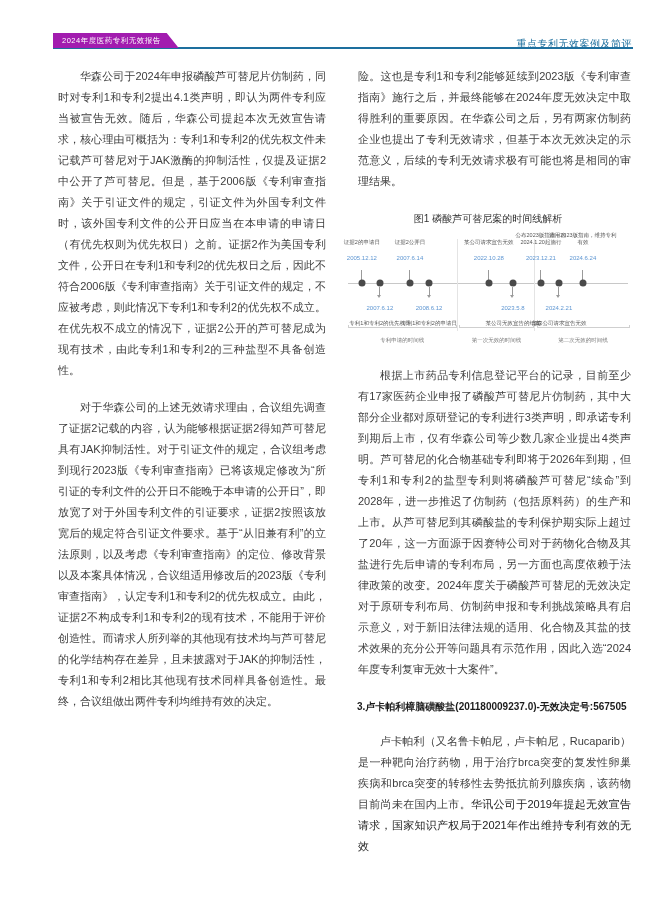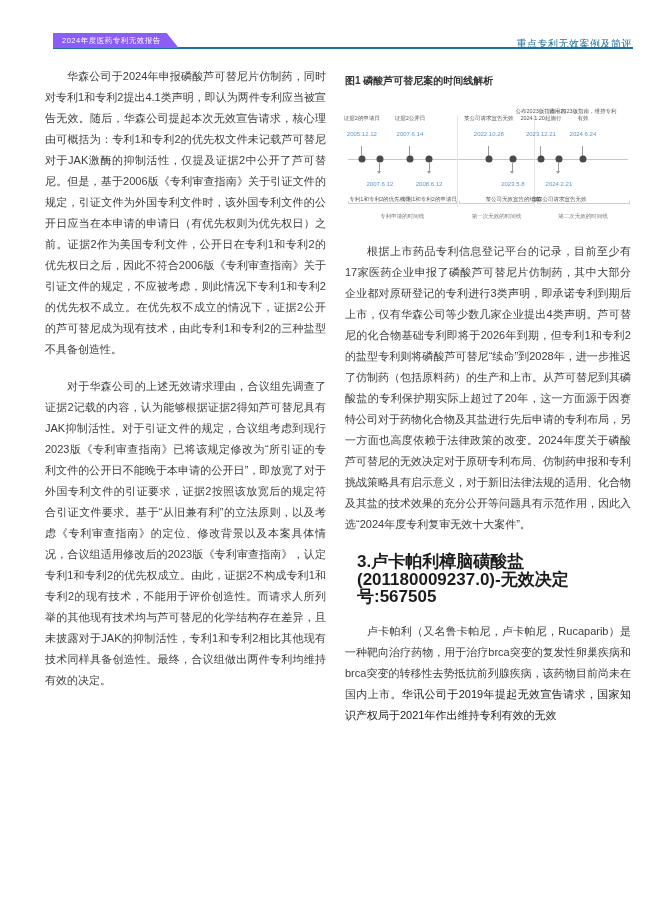--- a/index.html
+++ b/index.html
@@ -6,73 +6,74 @@
   html,body { background:#ffffff; }
   .page {
     position:relative; width:662px; height:898px; background:#ffffff;
     font-family:"Liberation Sans","DejaVu Sans",sans-serif;
     color:#3d3d3d; overflow:hidden;
   }
   
   .hdr-rule { position:absolute; left:53px; right:29px; top:47px; height:2px; background:#1d6f9e; }
   .hdr-banner {
     position:absolute; left:53px; top:33px; height:15px; line-height:15px;
-    background:#8b5cf6; color:#fff; font-size:7.5px; letter-spacing:.5px;
+    background:#a21caf; color:#fff; font-size:7.5px; letter-spacing:.5px;
     padding:0 18px 0 9px; white-space:nowrap;
     clip-path:polygon(0 0, calc(100% - 12px) 0, 100% 100%, 0 100%);
   }
   .hdr-right { position:absolute; right:30px; top:37px; font-size:10px; color:#1d6f9e; letter-spacing:.5px; }
   
   .col { position:absolute; top:66px; font-size:11px; line-height:21px; text-align:justify; }
   .col-left  { left:45px;  width:281px; }
   .col-right { left:345px; width:286px; }
-  .col p { margin-bottom:16px; }
+  .col p { margin-bottom:16px;margin-left:13px; }
   .indent { text-indent:2em; }
   
   .fig { margin:4px 0 10px; }
-  .fig-title { font-weight:bold; font-size:10px; color:#333; margin-bottom:22px; }
+  .fig-title { text-align:center; font-weight:normal; font-size:10px; color:#333; margin-bottom:8px; }
   .fig-body { position:relative; height:118px; }
   .tl-axis { position:absolute; left:1%; right:1%; top:45.5px; height:1px; background:#c8c8c8; }
   .tl-dot { position:absolute; top:46px; width:7px; height:7px; border-radius:50%; background:#4a4a4a; transform:translate(-50%,-50%); }
   .tl-event { position:absolute; width:72px; transform:translateX(-50%); display:flex; flex-direction:column; align-items:center; text-align:center; }
   .tl-event.above { bottom:73px; justify-content:flex-end; }
   .tl-event.below { top:50px; }
   .tl-label { font-size:5.5px; line-height:7px; color:#555; }
   .tl-date { font-size:6px; color:#5e96d2; margin:1.5px 0; }
   .tl-conn { position:relative; width:1px; background:#9a9a9a; }
   .tl-event.above .tl-conn { height:12px; }
   .tl-event.below .tl-conn { height:9px; }
   .tl-conn::after { content:''; position:absolute; bottom:-2px; left:-2px;
     border-left:2.5px solid transparent; border-right:2.5px solid transparent; border-top:3px solid #9a9a9a; }
   .tl-bracket { position:absolute; top:88px; height:3px;
     border-left:1px solid #cfcfcf; border-right:1px solid #cfcfcf; border-bottom:1px solid #cfcfcf; }
   .tl-bracket-label { position:absolute; top:5px; left:50%; transform:translateX(-50%); white-space:nowrap; font-size:5.5px; color:#777; }
   .tl-divider { position:absolute; top:2px; height:92px; width:1px; background:#e4e4e4; }
   
-  .sec-heading { font-size:17px; font-weight:bold; color:#1c1c1c; line-height:17.5px;
+  .sec-heading { font-size:10px; font-weight:bold; color:#1c1c1c; line-height:17.5px;
     padding-left:12px; margin:18px 0 15px; text-align:left; }
   .bold-run { font-weight:normal; color:#1c1c1c; }
   
   .page-num { position:absolute; left:0; right:0; bottom:28px; text-align:center; font-size:8px; color:#cccccc; }
 </style>
 </head>
 <body>
 
 <div class="page">
 
   <div class="hdr-rule"></div>
   <div class="hdr-banner">2024年度医药专利无效报告</div>
   <div class="hdr-right">重点专利无效案例及简评</div>
 
   <div class="col col-left">
     <p class="indent">华森公司于2024年申报磷酸芦可替尼片仿制药，同时对专利1和专利2提出4.1类声明，即认为两件专利应当被宣告无效。随后，华森公司提起本次无效宣告请求，核心理由可概括为：专利1和专利2的优先权文件未记载芦可替尼对于JAK激酶的抑制活性，仅提及证据2中公开了芦可替尼。但是，基于2006版《专利审查指南》关于引证文件的规定，引证文件为外国专利文件时，该外国专利文件的公开日应当在本申请的申请日（有优先权则为优先权日）之前。证据2作为美国专利文件，公开日在专利1和专利2的优先权日之后，因此不符合2006版《专利审查指南》关于引证文件的规定，不应被考虑，则此情况下专利1和专利2的优先权不成立。在优先权不成立的情况下，证据2公开的芦可替尼成为现有技术，由此专利1和专利2的三种盐型不具备创造性。</p>
     <p class="indent">对于华森公司的上述无效请求理由，合议组先调查了证据2记载的内容，认为能够根据证据2得知芦可替尼具有JAK抑制活性。对于引证文件的规定，合议组考虑到现行2023版《专利审查指南》已将该规定修改为“所引证的专利文件的公开日不能晚于本申请的公开日”，即放宽了对于外国专利文件的引证要求，证据2按照该放宽后的规定符合引证文件要求。基于“从旧兼有利”的立法原则，以及考虑《专利审查指南》的定位、修改背景以及本案具体情况，合议组适用修改后的2023版《专利审查指南》，认定专利1和专利2的优先权成立。由此，证据2不构成专利1和专利2的现有技术，不能用于评价创造性。而请求人所列举的其他现有技术均与芦可替尼的化学结构存在差异，且未披露对于JAK的抑制活性，专利1和专利2相比其他现有技术同样具备创造性。最终，合议组做出两件专利均维持有效的决定。</p>
   </div>
 
   <div class="col col-right">
+    <p>险。这也是专利1和专利2能够延续到2023版《专利审查指南》施行之后，并最终能够在2024年度无效决定中取得胜利的重要原因。在华森公司之后，另有两家仿制药企业也提出了专利无效请求，但基于本次无效决定的示范意义，后续的专利无效请求极有可能也将是相同的审理结果。</p>
 
     <div class="fig">
       <div class="fig-title">图1 磷酸芦可替尼案的时间线解析</div>
       <div class="fig-body">
         <div class="tl-axis"></div>
 
       <div class="tl-divider" style="left: 39.2%;"></div>
           <div class="tl-divider" style="left: 66.1%;"></div>
           <div class="tl-event above" style="left: 5.9%;">
             <div class="tl-label">证据2的申请日</div>

